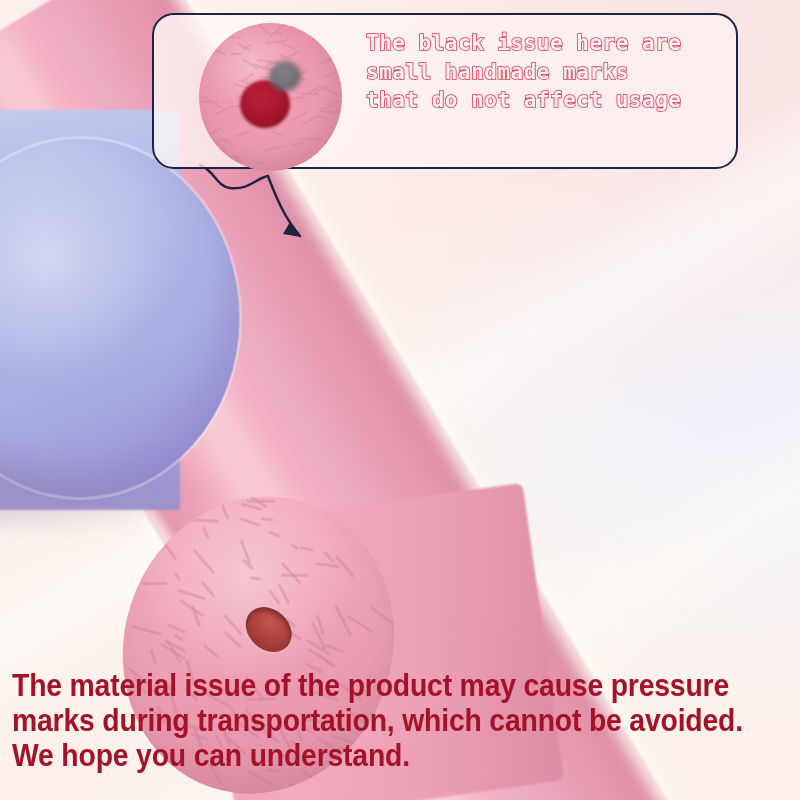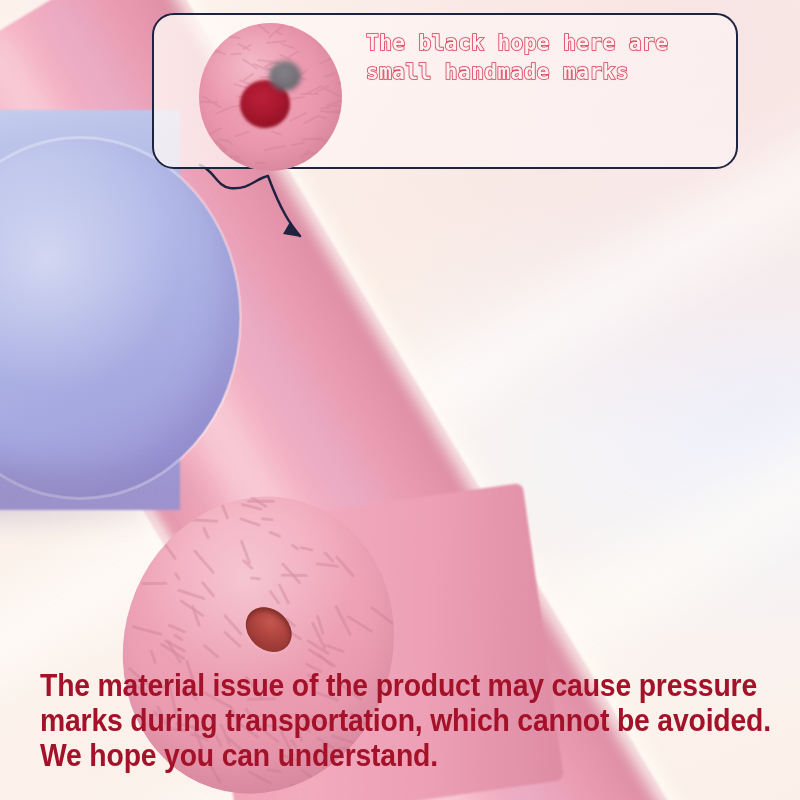--- a/index.html
+++ b/index.html
@@ -173,21 +173,21 @@
     font-family:"DejaVu Sans Mono",monospace;
     font-size:21px;line-height:28.5px;font-weight:700;
     letter-spacing:.5px;white-space:nowrap;
     color:#fdf0f1;
     -webkit-text-stroke:1.6px #d9435a;
     paint-order:stroke fill;
     text-shadow:0 0 2px rgba(217,67,90,.55);
   }
 
   
-  .caption{left:40px;top:668px;width:760px;}
+  .caption{left:12px;top:668px;width:760px;}
   .cap-line{
     font-family:"Liberation Sans",sans-serif;
     font-weight:700;font-size:30.5px;line-height:35px;
     color:#a4122a;letter-spacing:-.2px;
     transform:scaleX(.93);transform-origin:left center;
     white-space:nowrap;
   }
 </style>
 </head>
 <body>
@@ -438,22 +438,23 @@
           <i style="left:46.3%;top:36.0%;width:12px;transform:rotate(-10deg)"></i>
           <i style="left:40.9%;top:24.7%;width:18px;transform:rotate(6deg)"></i>
           <i style="left:50.5%;top:73.8%;width:11px;transform:rotate(20deg)"></i>
           <i style="left:46.8%;top:4.4%;width:21px;transform:rotate(-40deg)"></i>
         </div>
       <div class="inset-hole"></div>
       <div class="inset-dot"></div>
     </div>
 
     <div class="callout-text">
-      <div class="ct-line">The black hope here are</div>
+      <div class="ct-line">The black issue here are</div>
       <div class="ct-line">small handmade marks</div>
+      <div class="ct-line">that do not affect usage</div>
     </div>
   </div>
 
   <div class="layer caption">
     <div class="cap-line">The material issue of the product may cause pressure</div>
     <div class="cap-line">marks during transportation, which cannot be avoided.</div>
     <div class="cap-line">We hope you can understand.</div>
   </div>
 
 </div>

